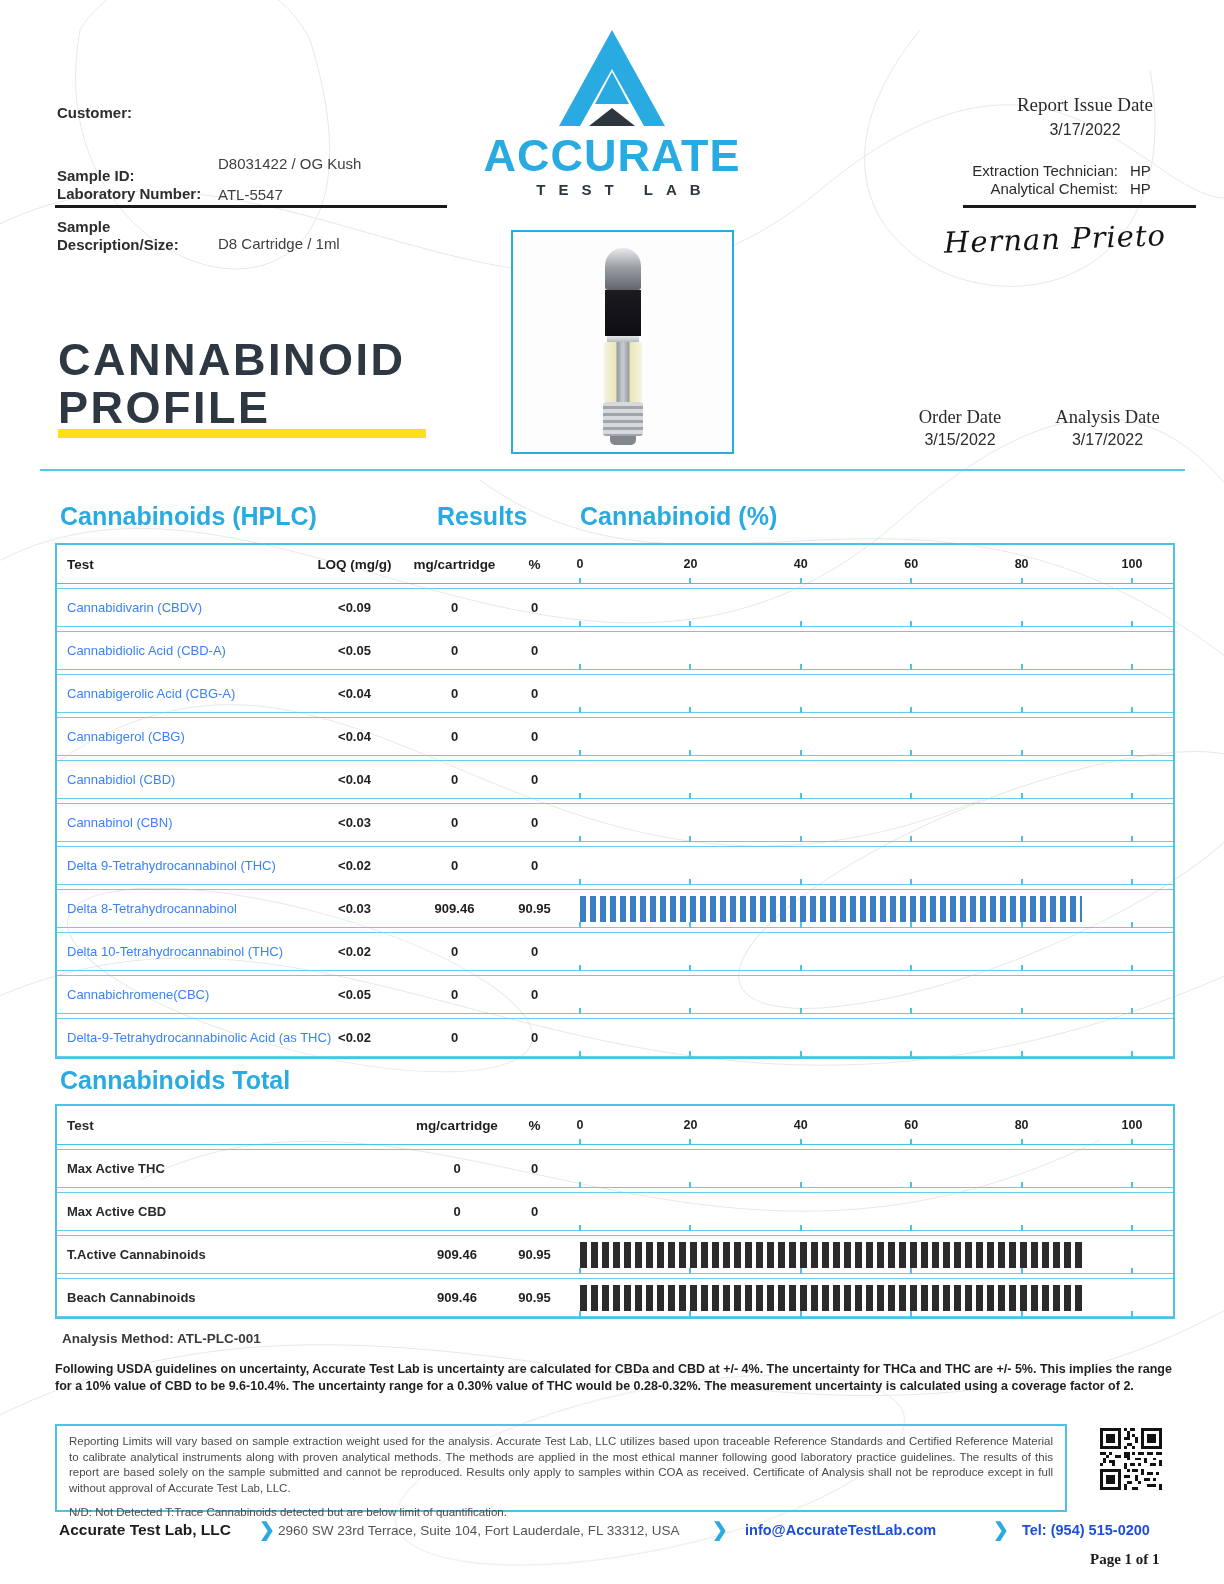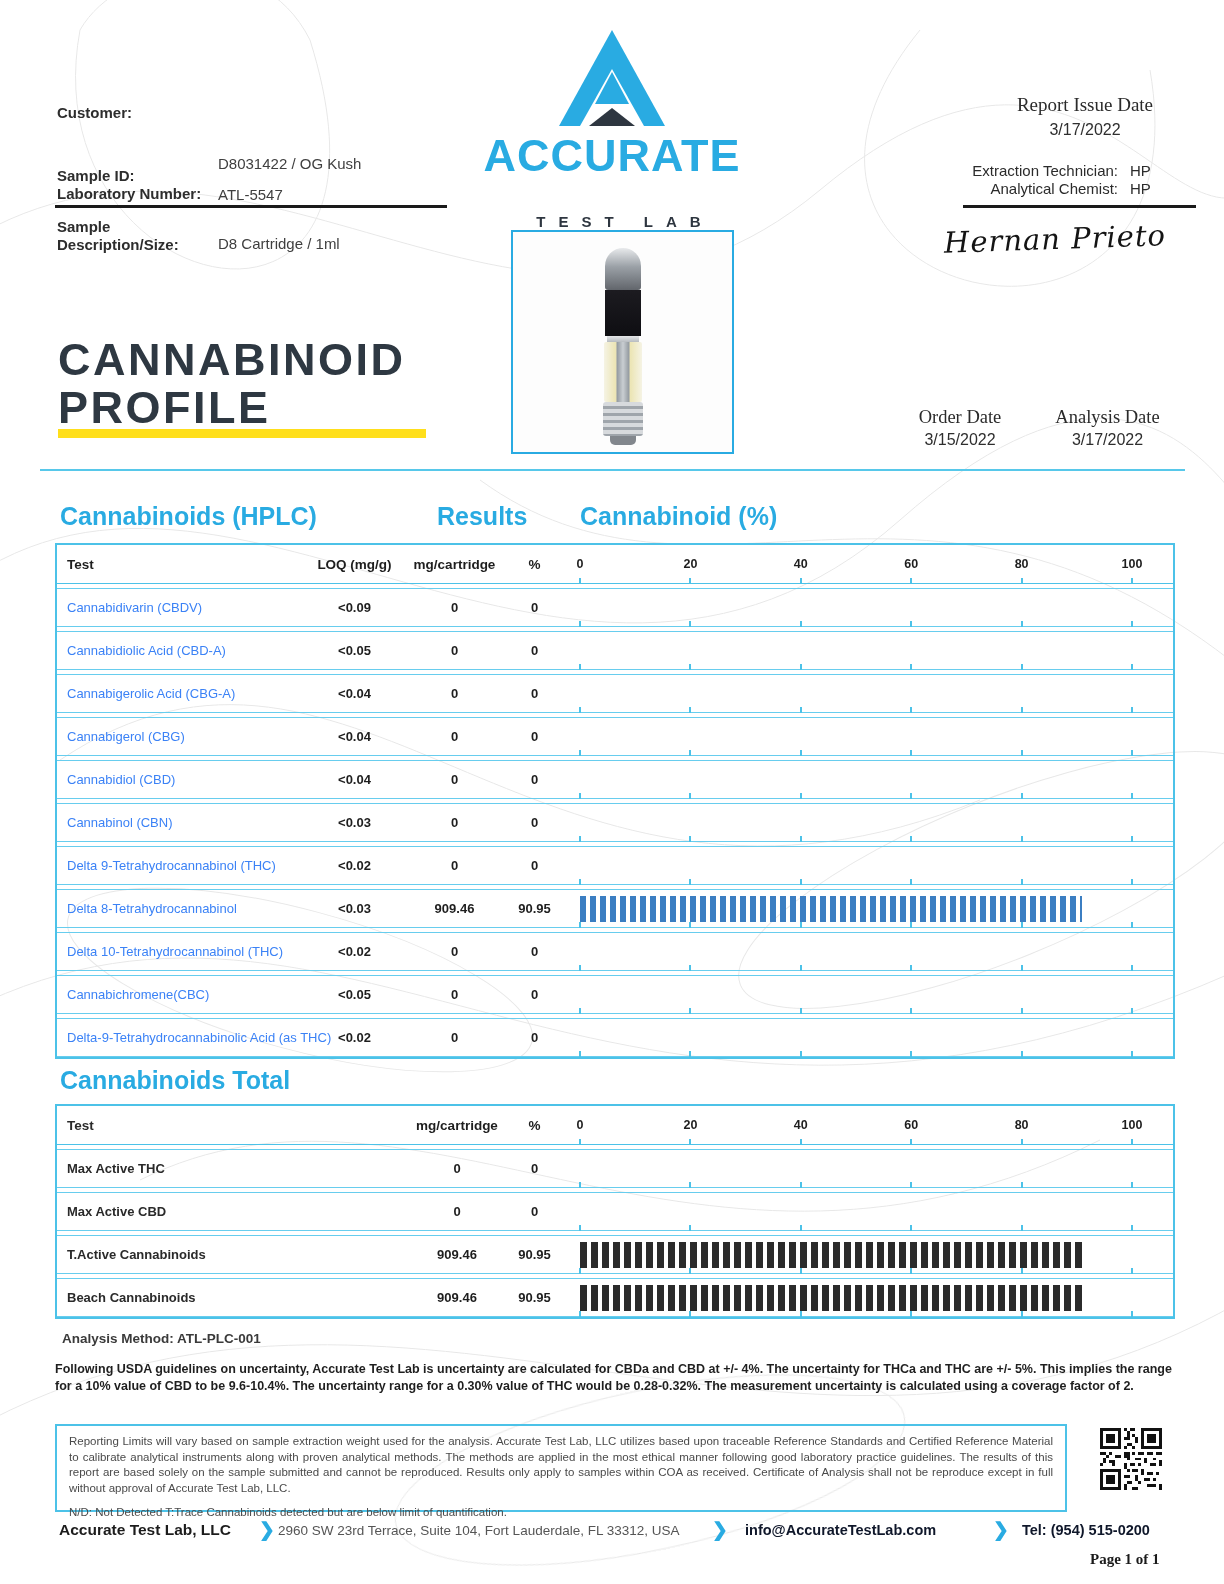--- a/index.html
+++ b/index.html
@@ -16,21 +16,21 @@
   .cert-title{font-size:26.5px;color:#1c1c1c;letter-spacing:.5px;white-space:nowrap;}
   .r-label{font-family:"Liberation Serif",serif;font-size:19px;color:#2b2b2b;text-align:center;}
   .r-value{font-size:16px;color:#2e2e2e;text-align:center;}
   .tech-line{font-size:15px;color:#2b2b2b;text-align:right;}
   .signature{font-family:"DejaVu Serif",serif;font-style:italic;font-size:29px;color:#141414;
              text-align:center;transform:rotate(-2deg);letter-spacing:1px;white-space:nowrap;}
 
   
   .tri{position:absolute;width:0;height:0;}
   .logo-word{font-size:45px;font-weight:bold;color:#29abe2;letter-spacing:1px;text-align:center;white-space:nowrap;}
-  .logo-sub{font-size:15px;font-weight:600;color:#2e3640;letter-spacing:13px;text-align:center;padding-left:13px;white-space:nowrap;margin-top:32px;}
+  .logo-sub{font-size:15px;font-weight:600;color:#2e3640;letter-spacing:13px;text-align:center;padding-left:13px;white-space:nowrap;}
 
   
   .big-title{font-size:45px;font-weight:800;color:#2e3842;letter-spacing:2.5px;line-height:48px;white-space:nowrap;}
   .yellow-bar{background:#ffdf1b;height:9px;}
   .cyan-rule{background:#57c8ea;height:2px;}
 
   
   .photo-box{border:2px solid #29abe2;background:#fdfdfd;display:flex;justify-content:center;}
   .cart{display:flex;flex-direction:column;align-items:center;margin-top:16px;}
   .cart-tip{width:36px;height:42px;border-radius:18px 18px 3px 3px;
@@ -69,21 +69,21 @@
   .bar-dark{background:repeating-linear-gradient(90deg,#2b2b2b 0 7px,rgba(0,0,0,0) 7px 11px);}
 
   
   .method{font-size:13.5px;font-weight:bold;color:#3a3a3a;}
   .usda{font-size:12.5px;font-weight:bold;color:#1f1f1f;line-height:17px;}
   .note-box{border:2px solid #4cc2e8;box-sizing:border-box;padding:8px 12px;background:transparent;}
   .note-text{font-size:11.5px;color:#4a4a4a;line-height:15.5px;text-align:justify;}
   .nd-note{font-size:11.5px;color:#4a4a4a;margin-top:10px;}
   .f-company{font-size:15.5px;font-weight:bold;color:#1c1c1c;white-space:nowrap;}
   .f-addr{font-size:13.5px;color:#555;white-space:nowrap;}
-  .f-mail,.f-tel{font-size:14.5px;font-weight:bold;color:#0f172a;white-space:nowrap;}
+  .f-mail,.f-tel{font-size:14.5px;font-weight:bold;color:#1d4ed8;white-space:nowrap;}
   .chev{color:#29abe2;font-size:19px;font-weight:bold;}
   .page-num{font-family:"Liberation Serif",serif;font-weight:bold;font-size:15px;color:#1a1a1a;}
 </style>
 </head>
 <body>
 
 <div class="page">
 
   <svg class="bg-deco" viewBox="0 0 1224 1584">
     <g fill="none" stroke="#e2e2e2" stroke-width="1" opacity="0.8">

